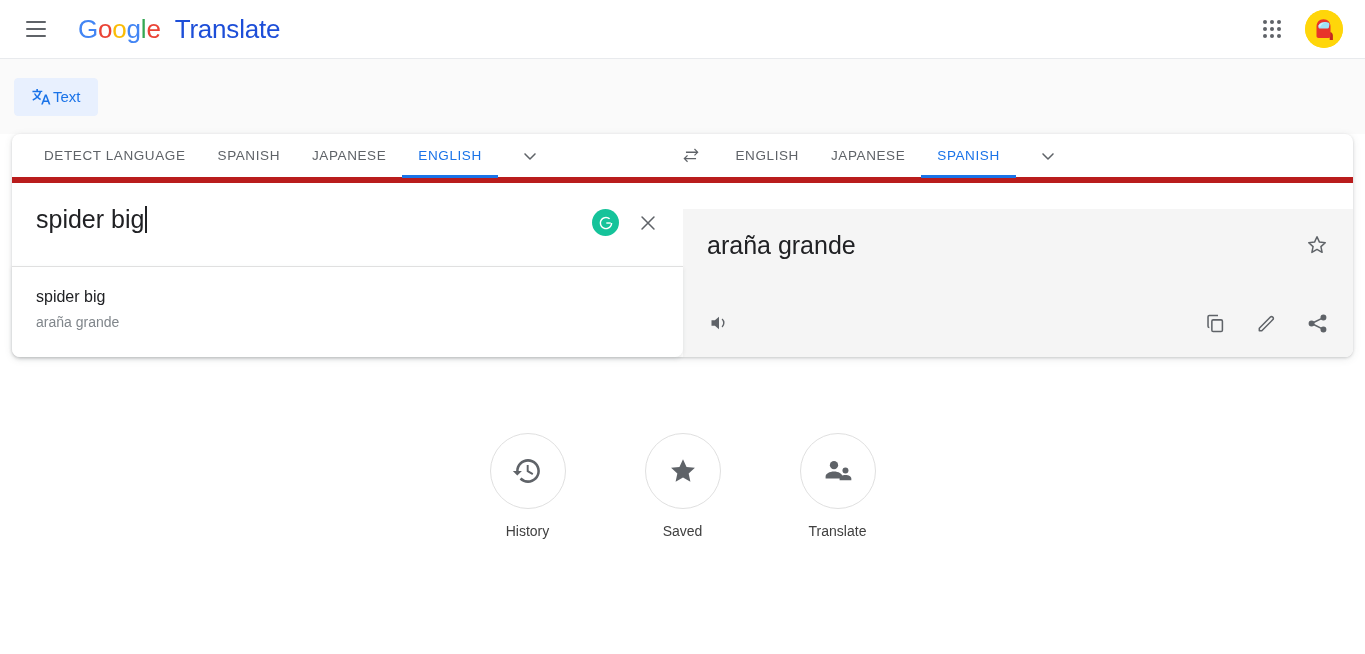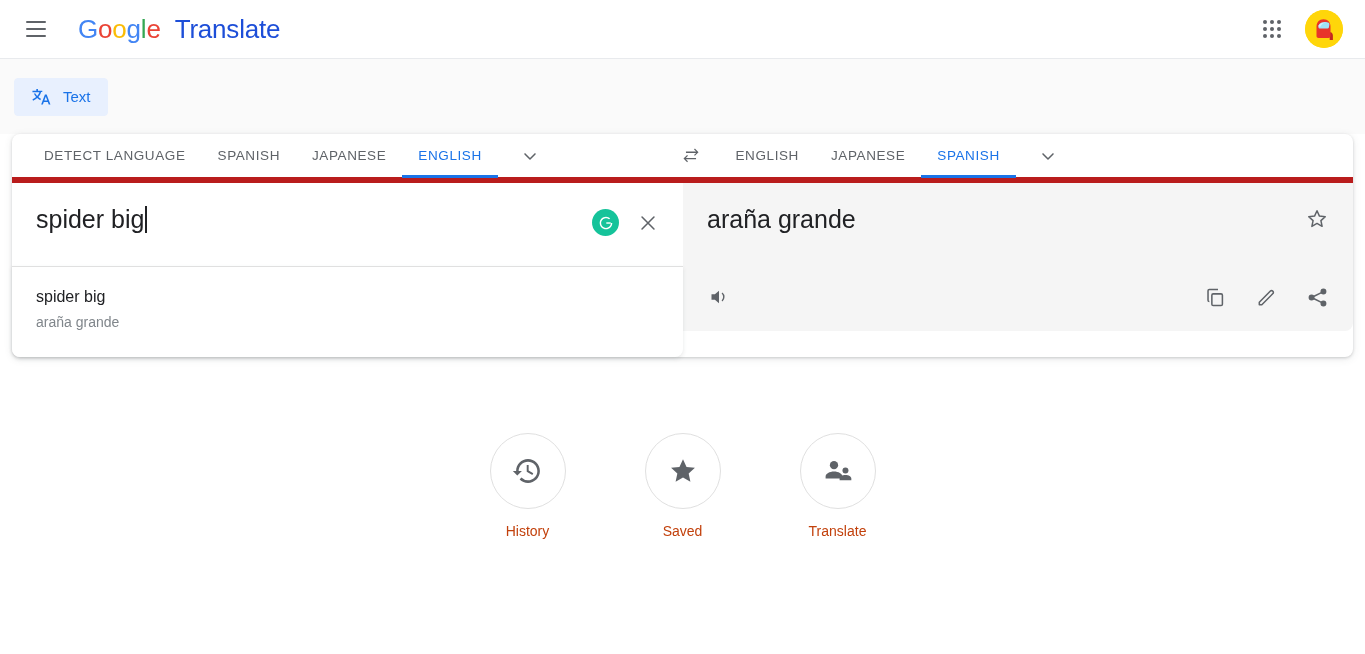--- a/index.html
+++ b/index.html
@@ -80,21 +80,20 @@
   .modebar {
     height: 75px;
     background: #fafafa;
     display: flex; align-items: center;
     padding-left: 14px;
     gap: 12px;
   }
   .mode-chip {
     height: 38px;
     display: flex; align-items: center;
-    gap: 10px;
     padding: 0 16px;
     border-radius: 4px;
     font-size: 15px;
     color: #1a73e8;
     cursor: pointer;
     background: #ffffff;
     border: 1px solid #dadce0;
     white-space: nowrap;
   }
   .mode-chip.active {
@@ -147,21 +146,21 @@
     padding: 0 22px;
     cursor: pointer;
   }
   .swapbtn {
     width: 58px;
     display: flex; align-items: center; justify-content: center;
     cursor: pointer;
     flex-shrink: 0;
   }
 
-  .panels { display: flex; align-items: flex-start; position: relative; }
+  .panels { display: flex; align-items: flex-end; position: relative; }
   .panel-in {
     width: 671px;
     flex-shrink: 0;
     background: #ffffff;
     position: relative;
     border-bottom-left-radius: 8px;
   }
   .input-row {
     display: flex; align-items: flex-start;
     min-height: 83px;
@@ -259,21 +258,21 @@
   .sc-circle {
     width: 76px; height: 76px;
     border-radius: 50%;
     border: 1px solid #e0e0e0;
     background: #ffffff;
     display: flex; align-items: center; justify-content: center;
   }
   .sc-label {
     margin-top: 14px;
     font-size: 14px;
-    color: #c2410c;
+    color: #404040;
     white-space: nowrap;
   }
 </style>
 </head>
 <body>
 
 <div class="header">
 
   <div class="hamburger">
     <span></span>

